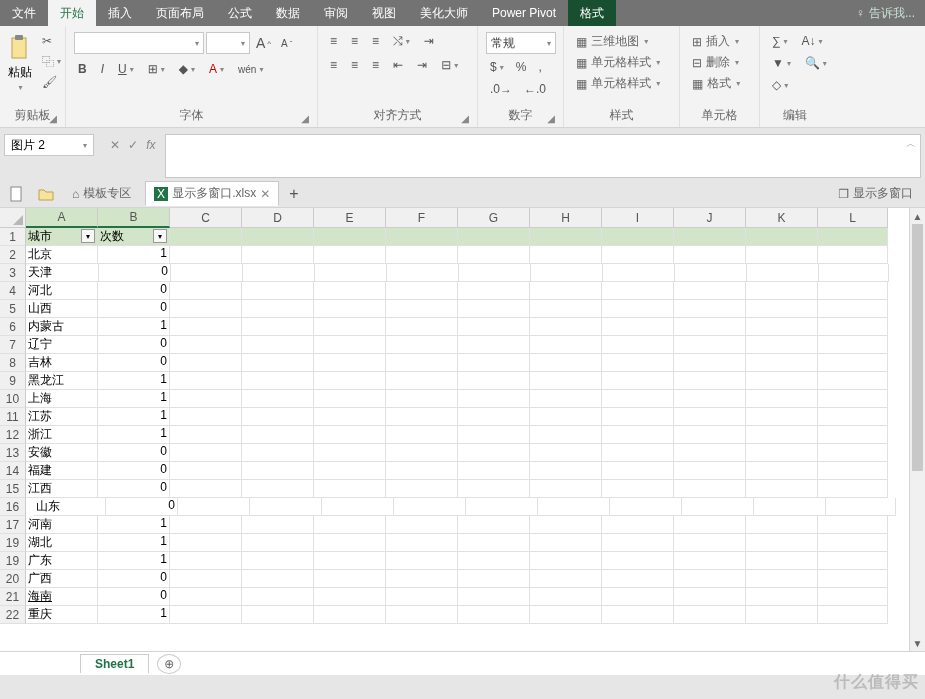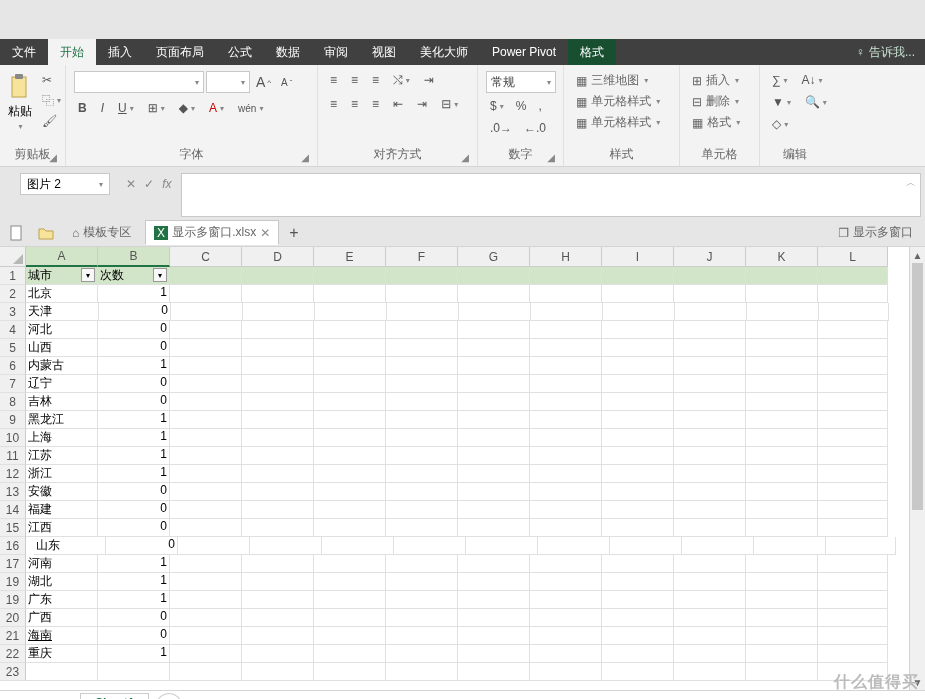--- a/index.html
+++ b/index.html
@@ -1,19 +1,19 @@
 <!DOCTYPE html>
 <html><head>
 <meta charset="utf-8">
 <style>
 * { margin: 0; padding: 0; box-sizing: border-box; font-family: "Microsoft YaHei", "SimSun", sans-serif; font-size: 12px; }
 body { background: #e6e6e6; width: 925px; height: 699px; overflow: hidden; position: relative; }
 
 
-.menubar { background: #404040; height: 26px; display: flex; align-items: stretch; color: #fff; margin-top: 39px; }
+.menubar { background: #737373; height: 26px; display: flex; align-items: stretch; color: #fff; }
 .menubar .tab { padding: 0 12px; display: flex; align-items: center; cursor: pointer; }
 .menubar .tab.active { background: #f3f3f3; color: #217346; }
 .menubar .spacer { flex: 1; }
 .menubar .tellme { display: flex; align-items: center; gap: 4px; color: #c8e0d2; padding: 0 10px; }
 .menubar .right { display: flex; align-items: center; padding: 0 4px; }
 .menubar .right .loginbtn { padding: 0 8px; }
 .menubar .right .sharebtn { background: #1a5c38; padding: 4px 8px; display: flex; align-items: center; gap: 4px; margin-left: 4px;}
 
 
 .ribbon { background: #f3f3f3; height: 102px; display: flex; border-bottom: 1px solid #d4d4d4; }
@@ -26,21 +26,21 @@
 .smallbtn { padding: 2px 4px; cursor: pointer; display: flex; align-items: center; gap: 2px; color: #555;}
 .col { display: flex; flex-direction: column; gap: 2px; padding: 0 2px;}
 .dd { font-size: 8px; color: #888; margin-left: 1px;}
 
 .fontcombo { border: 1px solid #c8c8c8; background: #fff; height: 22px; width: 130px; display:flex; align-items:center; padding: 0 4px; color:#888;}
 .sizecombo { border: 1px solid #c8c8c8; background: #fff; height: 22px; width: 44px; display:flex; align-items:center; padding: 0 4px; color:#888;}
 .numcombo { border: 1px solid #c8c8c8; background: #fff; height: 22px; width: 70px; display:flex; align-items:center; padding: 0 4px; color:#444;}
 .stylelbl { display: flex; align-items: center; gap: 4px; color: #666; padding: 1px 4px;}
 
 
-.fbar-wrap { background: #e6e6e6; padding: 6px 4px 2px 20px; display:flex; flex-direction:column; gap:4px;}
+.fbar-wrap { background: #e6e6e6; padding: 6px 4px 2px 4px; display:flex; flex-direction:column; gap:4px;}
 .fbar { display: flex; align-items: stretch; height: 44px; }
 .namebox { border: 1px solid #c8c8c8; background: #fff; width: 90px; display:flex; align-items:center; padding: 0 6px; margin-right: 6px; height:22px; align-self:flex-start;}
 .fbar-btns { display: flex; align-items: center; gap: 8px; padding: 0 10px; color:#888; height:22px; align-self:flex-start;}
 .fbar-input { flex:1; border: 1px solid #c8c8c8; background: #fff; height: 44px; position: relative;}
 .fbar-expand { position: absolute; right: 4px; top: 2px; color:#888; font-size:10px;}
 
 
 .doctabs { background: #e6e6e6; height: 28px; display: flex; align-items: center; padding: 0 6px; gap: 6px; border-bottom: 1px solid #d4d4d4;}
 .doctab { display: flex; align-items: center; gap: 4px; padding: 3px 8px; color:#666; }
 .doctab.active { background: #fff; border: 1px solid #c8c8c8; border-bottom: 1px solid #fff; }
@@ -665,35 +665,20 @@
           <div class="cell" style="width: 72px;"></div>
           <div class="cell" style="width: 72px;"></div>
           <div class="cell" style="width: 72px;"></div>
           <div class="cell" style="width: 72px;"></div>
           <div class="cell" style="width: 72px;"></div>
           <div class="cell" style="width: 72px;"></div>
           <div class="cell" style="width: 72px;"></div>
           <div class="cell" style="width: 72px;"></div>
           <div class="cell" style="width: 70px;"></div>
         </div>
-        <div style="display: flex;">
-          <div class="rowhead">23</div>
-          <div class="cell" style="width: 72px;"></div>
-          <div class="cell right-align" style="width: 72px;"></div>
-          <div class="cell" style="width: 72px;"></div>
-          <div class="cell" style="width: 72px;"></div>
-          <div class="cell" style="width: 72px;"></div>
-          <div class="cell" style="width: 72px;"></div>
-          <div class="cell" style="width: 72px;"></div>
-          <div class="cell" style="width: 72px;"></div>
-          <div class="cell" style="width: 72px;"></div>
-          <div class="cell" style="width: 72px;"></div>
-          <div class="cell" style="width: 72px;"></div>
-          <div class="cell" style="width: 70px;"></div>
-        </div>
       </div>
   </div>
   <div class="vscroll">
     <div class="arrow">▲</div>
     <div class="track">
         <div class="thumb"></div>
       </div>
     <div class="arrow">▼</div>
   </div>
 </div>

